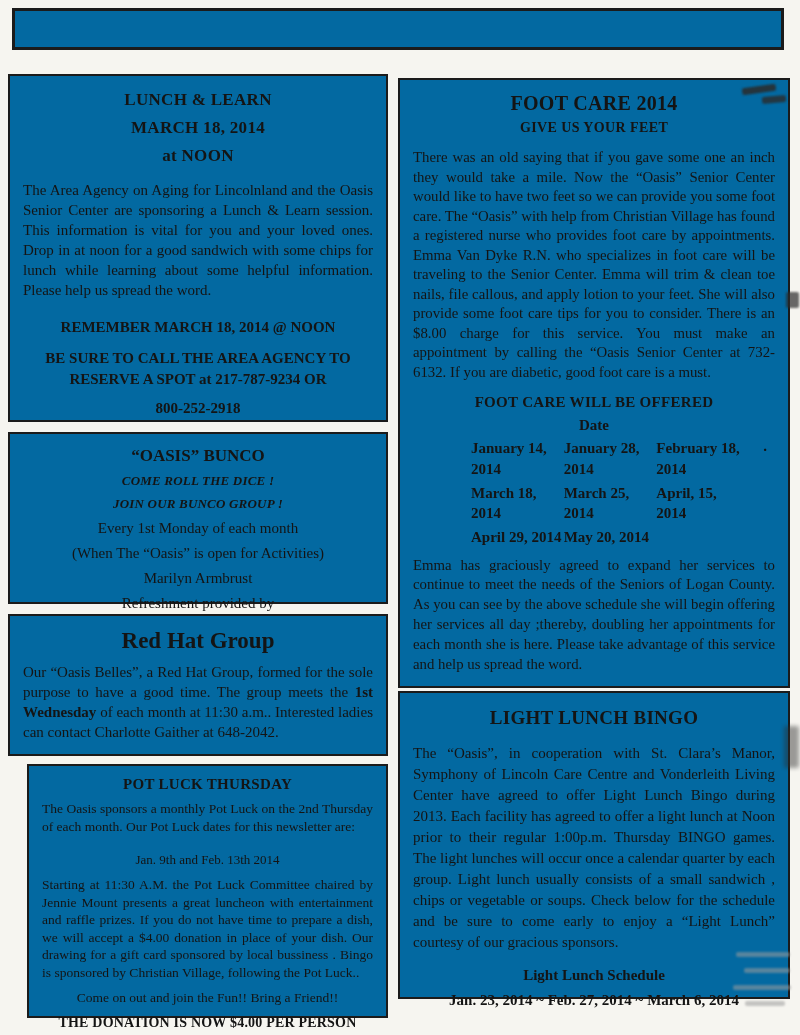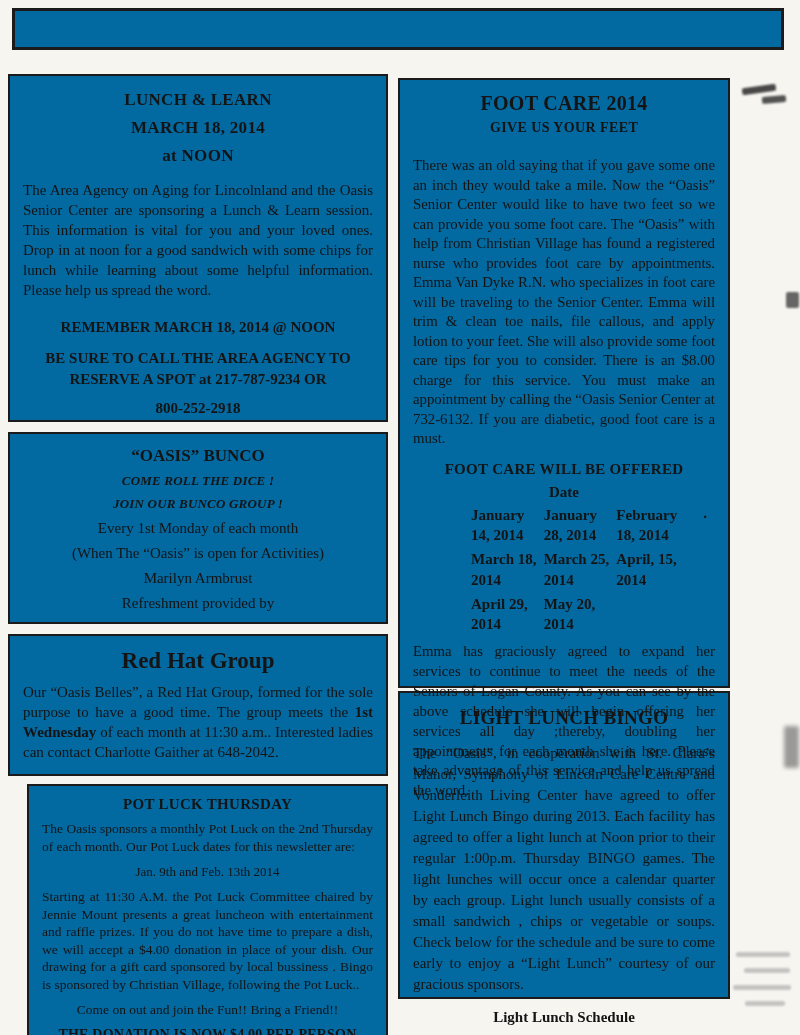--- a/index.html
+++ b/index.html
@@ -13,61 +13,61 @@
   }
   .box { border:2px solid #1b1b1b; background:#0369a1; }
 
   .header-box {
     position:absolute; left:12px; top:8px; width:772px; height:42px;
     border-width:3px;
   }
 
   .col { position:absolute; }
   .col-left  { left:8px;  top:74px; width:380px; }
-  .col-right { left:398px; top:78px; width:332px; }
+  .col-right { left:398px; top:78px; width:392px; }
 
   section.box { padding:10px 13px; }
   .justify { text-align:justify; }
 
   
   .lunch { height:348px; }
   .lunch .t { font-size:17px; font-weight:bold; text-align:center; margin-top:8px; letter-spacing:.3px; }
   .lunch .t:first-child { margin-top:4px; }
   .lunch .body { font-size:15px; line-height:1.34; margin-top:14px; }
   .lunch .rem { font-size:15px; font-weight:bold; text-align:center; margin-top:18px; }
   .lunch .call { font-size:15px; font-weight:bold; text-align:center; margin-top:12px; line-height:1.4; }
   .lunch .phone { font-size:15px; font-weight:bold; text-align:center; margin-top:10px; }
 
   
-  .bunco { height:192px; margin-top:10px; text-align:center; }
+  .bunco { height:172px; margin-top:10px; text-align:center; }
   .bunco .t { font-size:17px; font-weight:bold; margin-top:2px; }
   .bunco .tag { font-size:13px; font-weight:bold; font-style:italic; margin-top:7px; letter-spacing:.2px; }
   .bunco .ln { font-size:15px; margin-top:8px; }
 
   
   .redhat { height:142px; margin-top:10px; }
   .redhat .t { font-size:23px; font-weight:bold; text-align:center; margin-top:2px; }
   .redhat .body { font-size:15px; line-height:1.33; margin-top:9px; }
   .redhat .body b { font-weight:bold; }
 
   
   .potluck { height:254px; }
   .potluck-wrap { margin-top:8px;padding-left:19px; }
   .potluck .t { font-size:15px; font-weight:bold; text-align:center; letter-spacing:.3px; }
   .potluck .p1 { font-size:13.5px; line-height:1.3; margin-top:7px; }
-  .potluck .dt { font-size:13px; text-align:center; margin-top:9px; }
+  .potluck .dt { font-size:13px; text-align:center; margin-top:17px; }
   .potluck .p2 { font-size:13.5px; line-height:1.3; margin-top:8px; }
   .potluck .inv { font-size:13.5px; text-align:center; margin-top:9px; }
   .potluck .don { font-size:14px; font-weight:bold; text-align:center; margin-top:9px; letter-spacing:.2px; }
 
   
   .footcare { height:610px; }
   .footcare .t { font-size:20px; font-weight:bold; text-align:center; margin-top:2px; letter-spacing:.3px; }
   .footcare .sub { font-size:14px; font-weight:bold; text-align:center; margin-top:5px; letter-spacing:.4px; }
-  .footcare .body { font-size:14.8px; line-height:1.32; margin-top:20px; }
+  .footcare .body { font-size:14.8px; line-height:1.32; margin-top:12px; }
   .footcare .offered { font-size:15px; font-weight:bold; text-align:center; margin-top:12px; letter-spacing:.3px; }
   .footcare .datelbl { font-size:15px; font-weight:bold; text-align:center; margin-top:6px; }
   .dates-grid {
     position:relative;
     display:grid; grid-template-columns:1fr 1fr 1fr;
     padding:4px 26px 0 58px; row-gap:4px;
     font-size:15px; font-weight:bold;
   }
   .dates-grid .cell { line-height:1.35; }
   .stray { position:absolute; top:4px; right:8px; font-weight:bold; }

